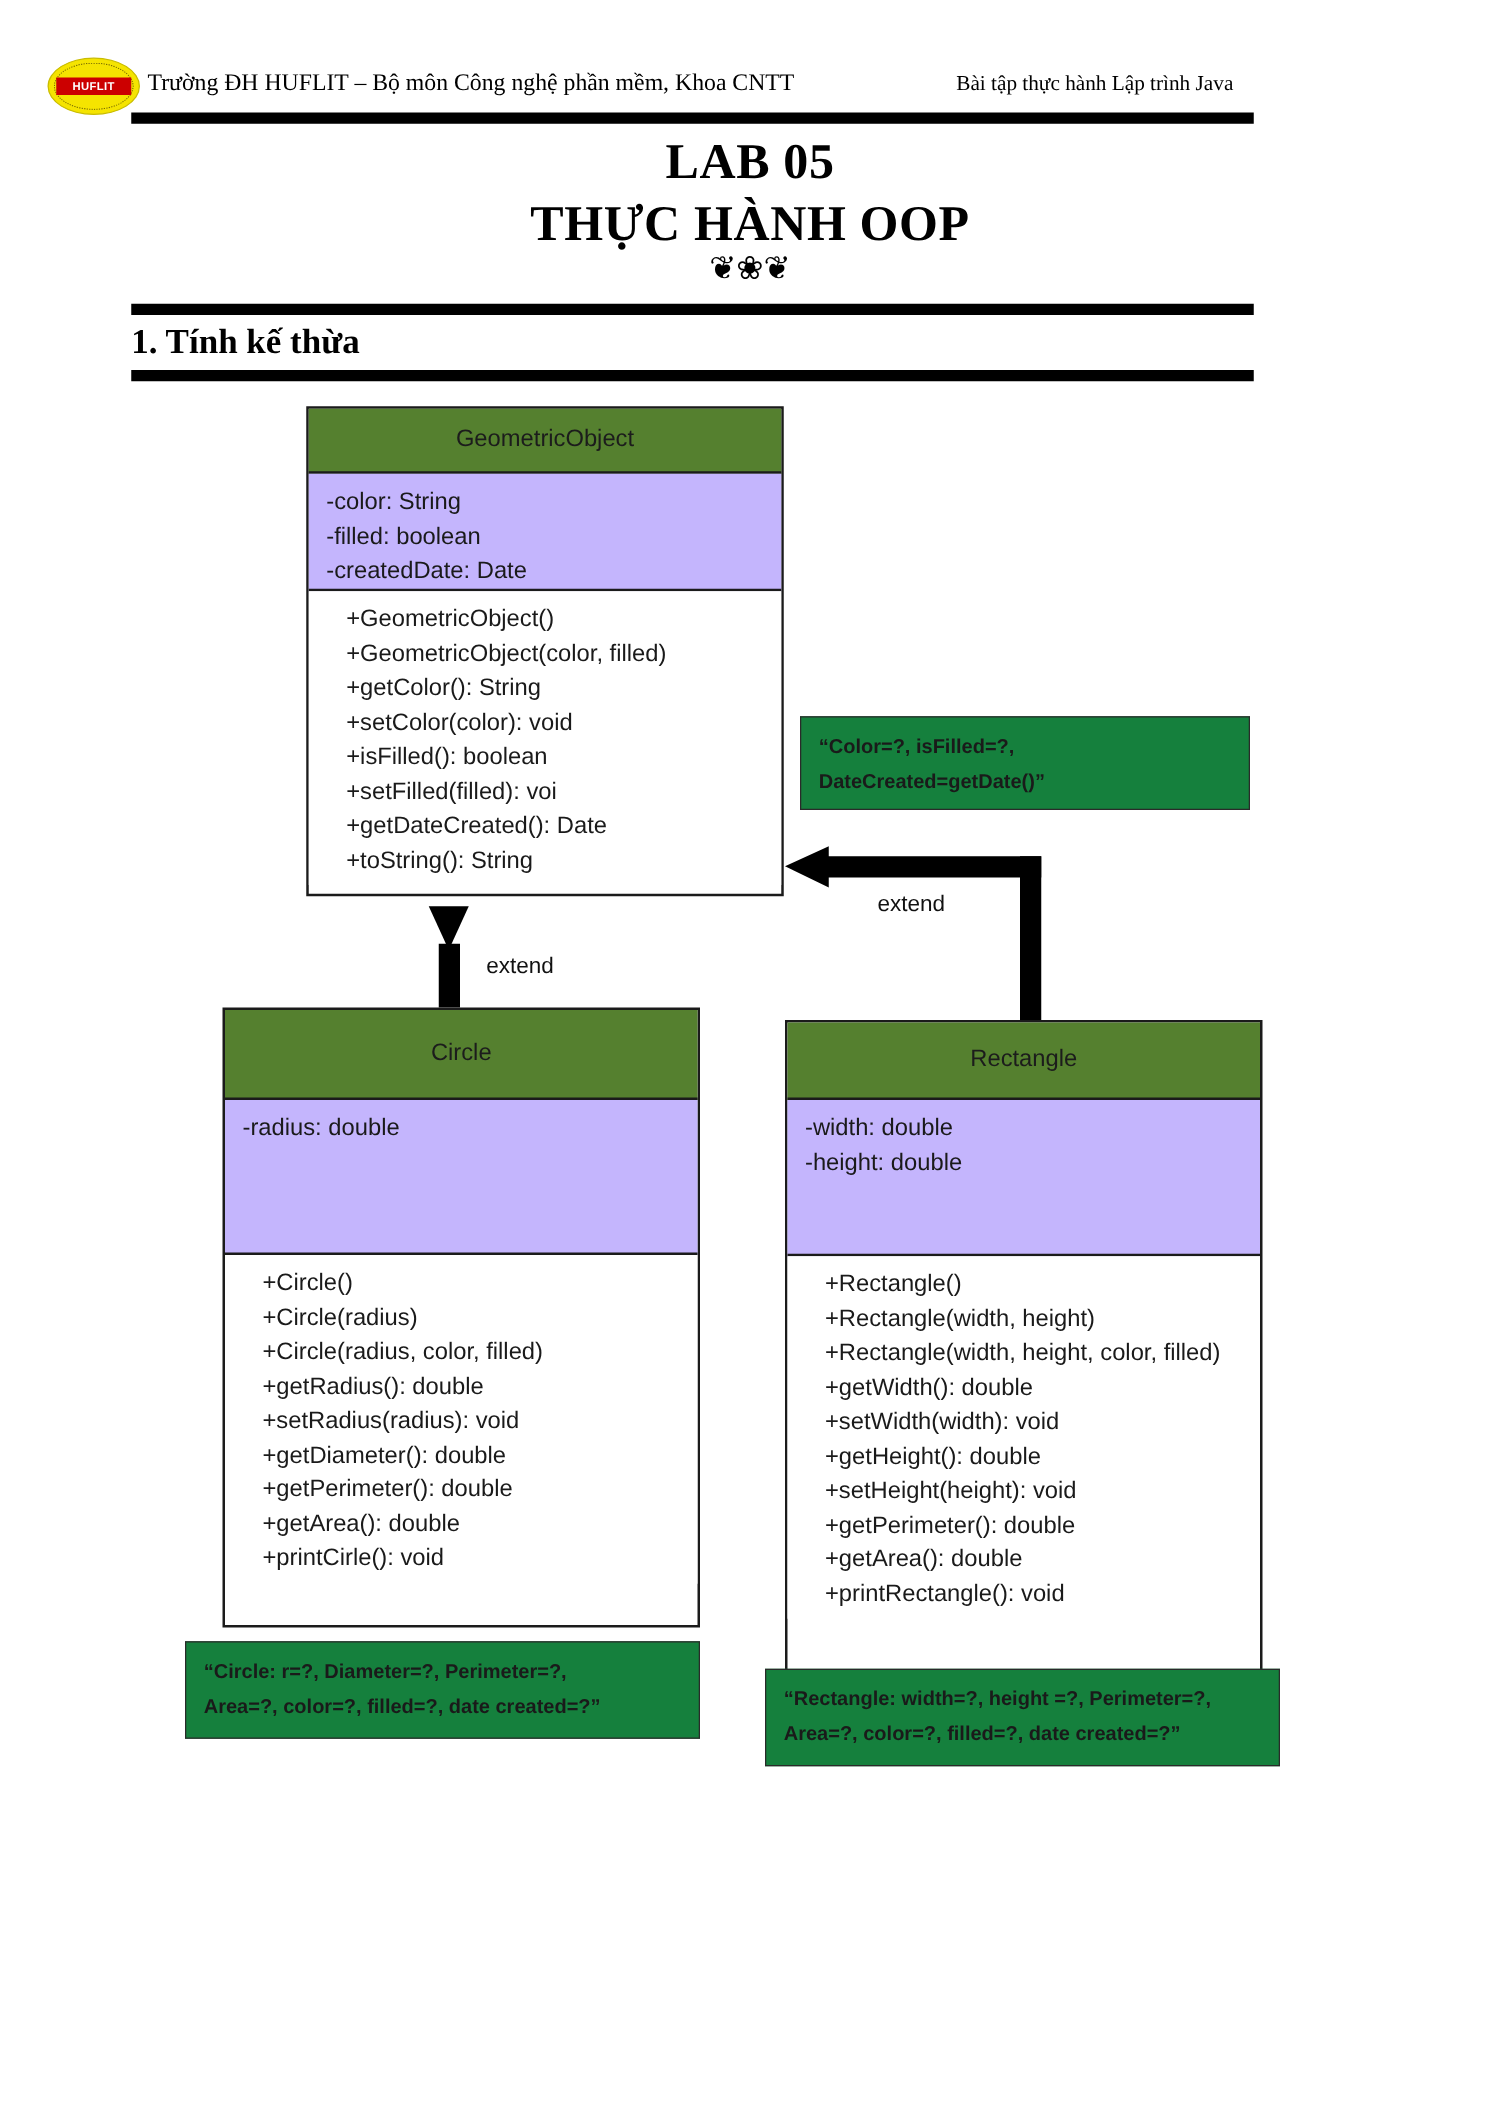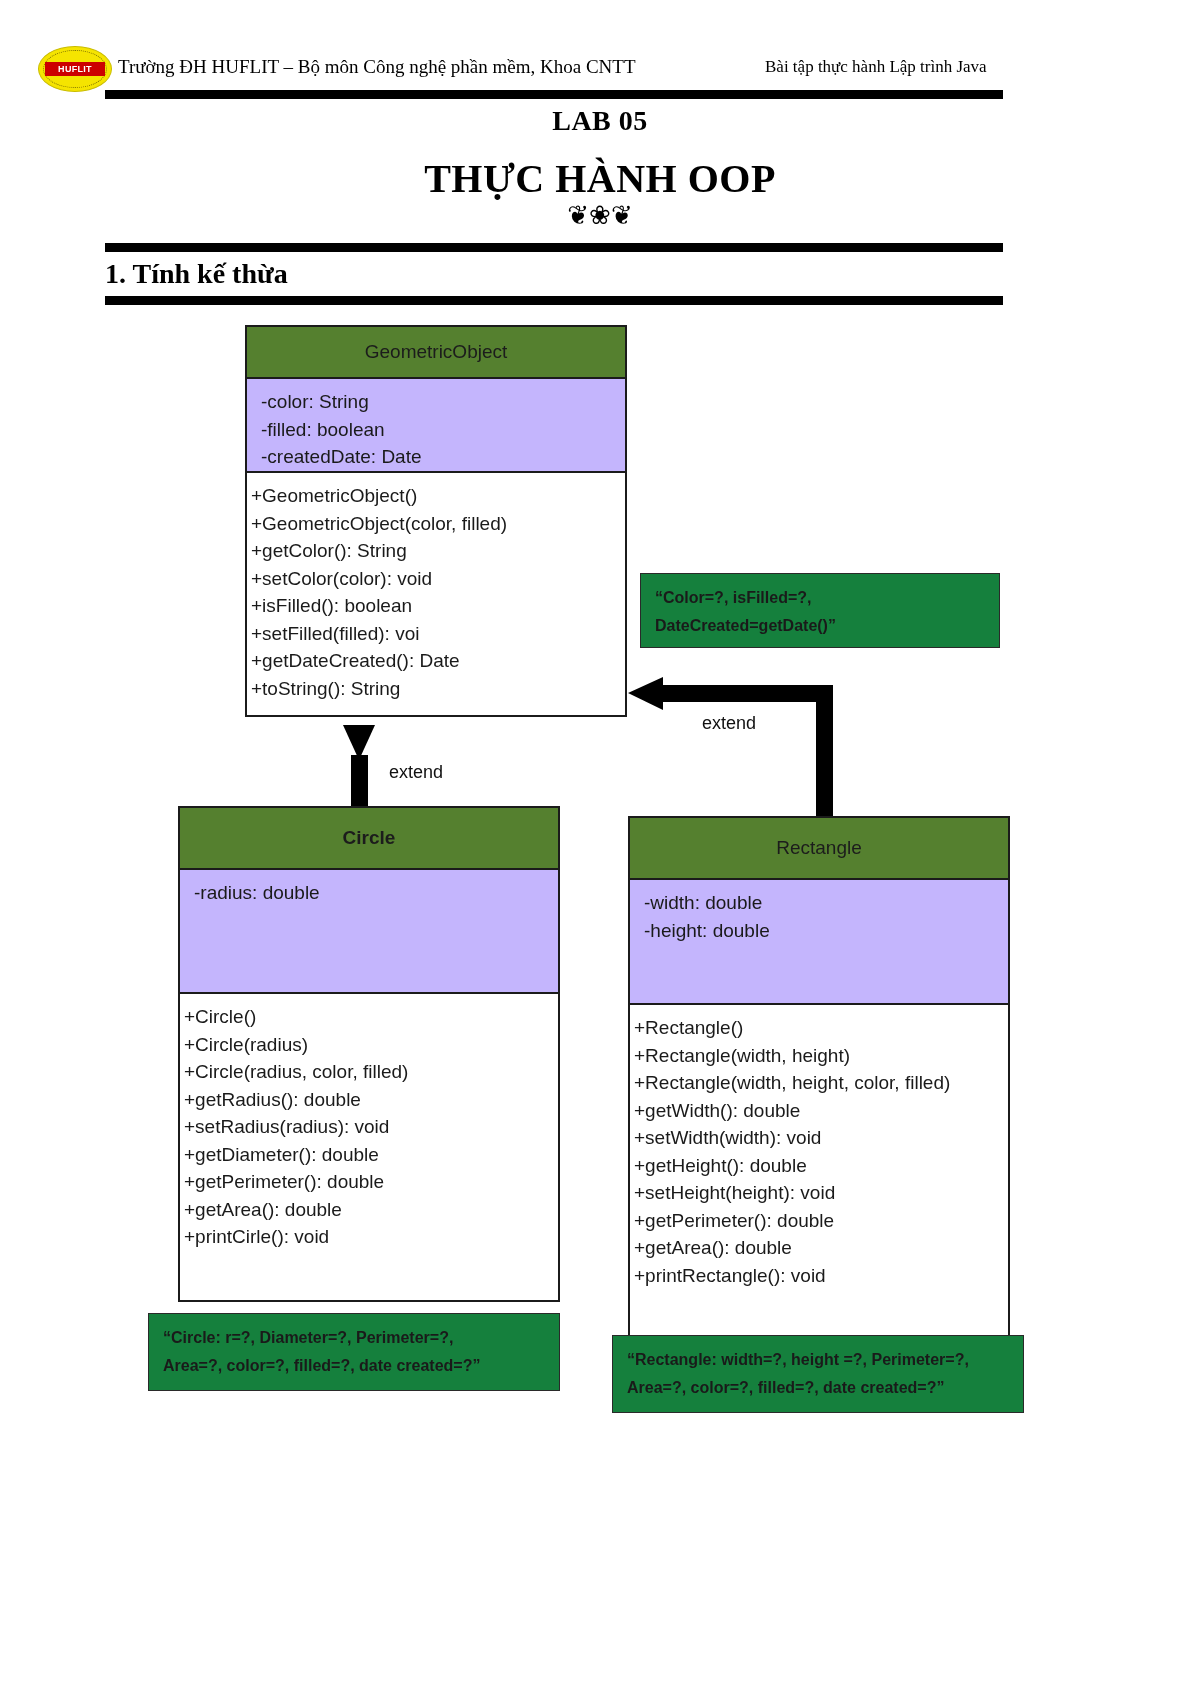--- a/index.html
+++ b/index.html
@@ -39,21 +39,21 @@
   .hdr-right{
     position:absolute;left:735px;top:13px;
     font-family:"Liberation Serif", serif;
     font-size:17px;color:#000;white-space:nowrap;
   }
   .rule-top{position:absolute;left:105px;top:90px;width:898px;height:9px;background:#000;}
 
   
   .lab-title{
     position:absolute;left:0;top:105px;width:1200px;text-align:center;
-    font-family:"Liberation Serif", serif;font-weight:bold;font-size:28px;
+    font-family:"Liberation Serif", serif;font-weight:bold;font-size:40px;
     letter-spacing:.5px;color:#000;
   }
   .lab-sub{
     position:absolute;left:0;top:155px;width:1200px;text-align:center;
     font-family:"Liberation Serif", serif;font-weight:bold;font-size:40px;
     letter-spacing:.5px;color:#000;
   }
   .ornament{
     position:absolute;left:0;top:202px;width:1200px;text-align:center;
     font-size:26px;color:#000;font-family:"DejaVu Sans", sans-serif;
@@ -71,21 +71,21 @@
   .uml .title{
     background:#55802f;color:#1c1c1c;text-align:center;
     font-size:19px;line-height:1.2;
     display:flex;align-items:center;justify-content:center;
     border-bottom:2px solid #1b1b1b;box-sizing:border-box;
   }
   .uml .attrs{
     background:#c4b5fd;border-bottom:2px solid #1b1b1b;box-sizing:border-box;
     padding:9px 14px 6px 14px;
   }
-  .uml .ops{background:#ffffff;padding:9px 14px 6px 4px;box-sizing:border-box;}
+  .uml .ops{background:#ffffff;padding:9px 14px 6px 30px;box-sizing:border-box;}
   .uml .row{font-size:19px;line-height:1.45;color:#1a1a1a;white-space:pre-wrap;}
 
   
   .note{
     position:absolute;border:1.5px solid #2a2a2a;background:#15803d;
     box-sizing:border-box;padding:10px 14px;
     font-size:16px;font-weight:bold;line-height:1.75;color:#1a1a1a;
   }
   .lbl{position:absolute;font-size:18px;color:#111;font-family:"Liberation Sans", sans-serif;}
   svg.arrows{position:absolute;left:0;top:0;width:1200px;height:1696px;pointer-events:none;}
@@ -144,21 +144,21 @@
       <div class="row">+toString(): String</div>
     </div>
   </div>
 
   <div class="note" style="left:640px;top:573px;width:360px;height:75px;">
     <div>“Color=?, isFilled=?,</div>
     <div>DateCreated=getDate()”</div>
   </div>
 
   <div class="uml" style="left:178px;top:806px;width:382px;height:496px;">
-    <div class="title" style="height:62px;font-weight:bold;">Circle</div>
+    <div class="title" style="height:72px;">Circle</div>
     <div class="attrs" style="height:124px;">
       <div class="row">-radius: double</div>
     </div>
     <div class="ops">
       <div class="row">+Circle()</div>
       <div class="row">+Circle(radius)</div>
       <div class="row">+Circle(radius, color, filled)</div>
       <div class="row">+getRadius(): double</div>
       <div class="row">+setRadius(radius): void</div>
       <div class="row">+getDiameter(): double</div>

